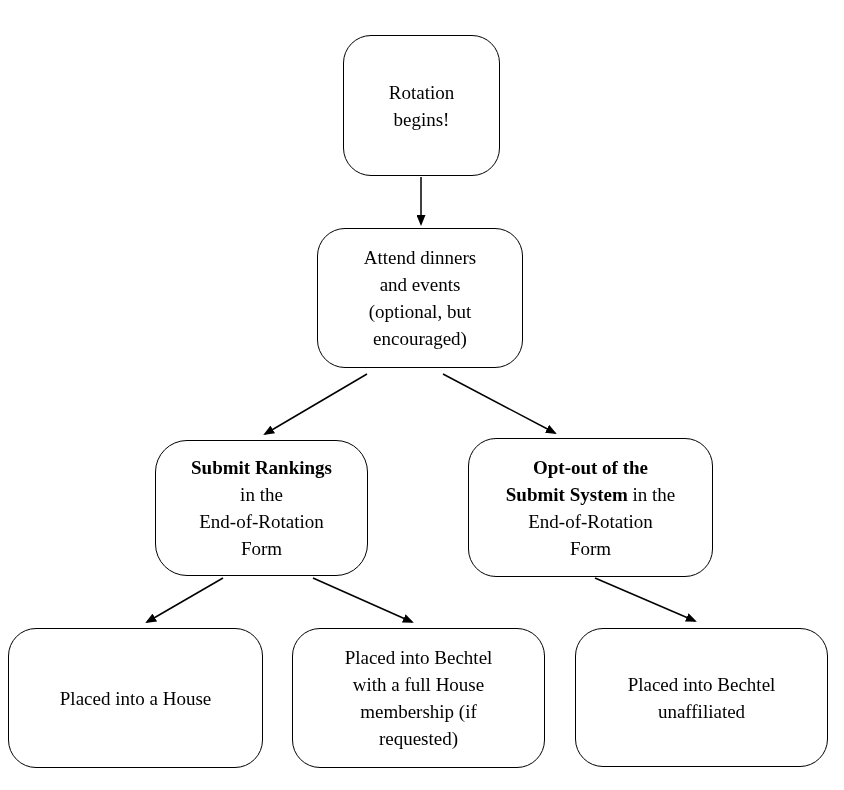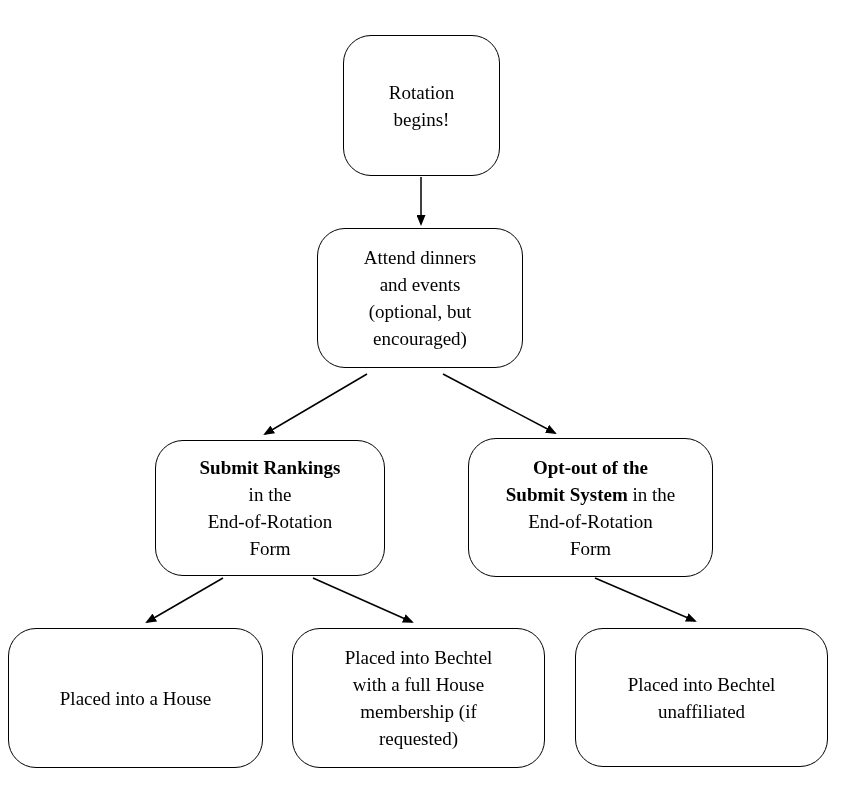--- a/index.html
+++ b/index.html
@@ -44,21 +44,21 @@
   .node .txt {
     white-space: pre-line;
     padding: 0 6px;
   }
   .node strong {
     font-weight: bold;
   }
   
   .n-rotation      { left: 343px; top: 35px;  width: 157px; height: 141px; }
   .n-attend        { left: 317px; top: 228px; width: 206px; height: 140px; }
-  .n-submit        { left: 155px; top: 440px; width: 230px; height: 136px; }
+  .n-submit        { left: 155px; top: 440px; width: 213px; height: 136px; border-radius: 32px; }
   .n-optout        { left: 468px; top: 438px; width: 245px; height: 139px; }
   .n-house         { left: 8px;   top: 628px; width: 255px; height: 140px; }
   .n-bechtel-full  { left: 292px; top: 628px; width: 253px; height: 140px; }
   .n-bechtel-unaff { left: 575px; top: 628px; width: 253px; height: 139px; }
 </style>
 </head>
 <body>
 
 <div class="canvas">
 

